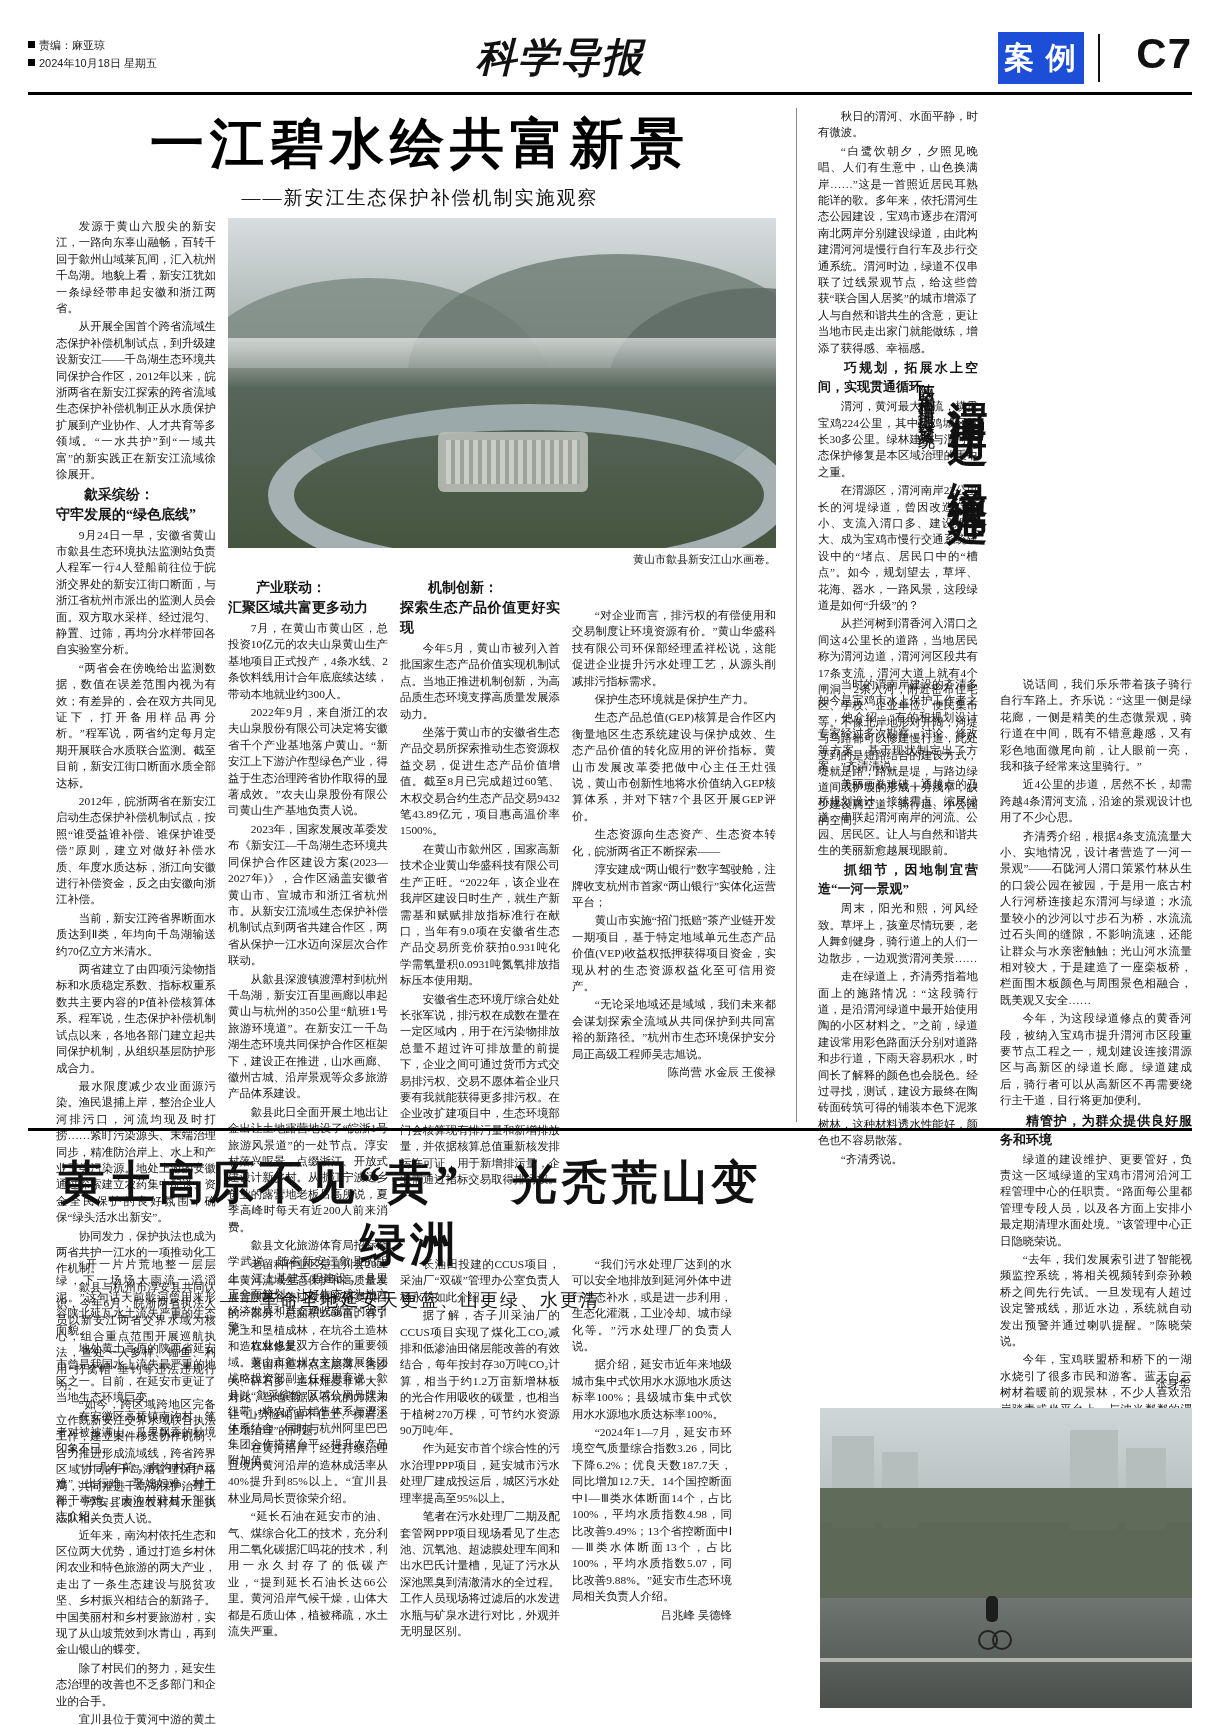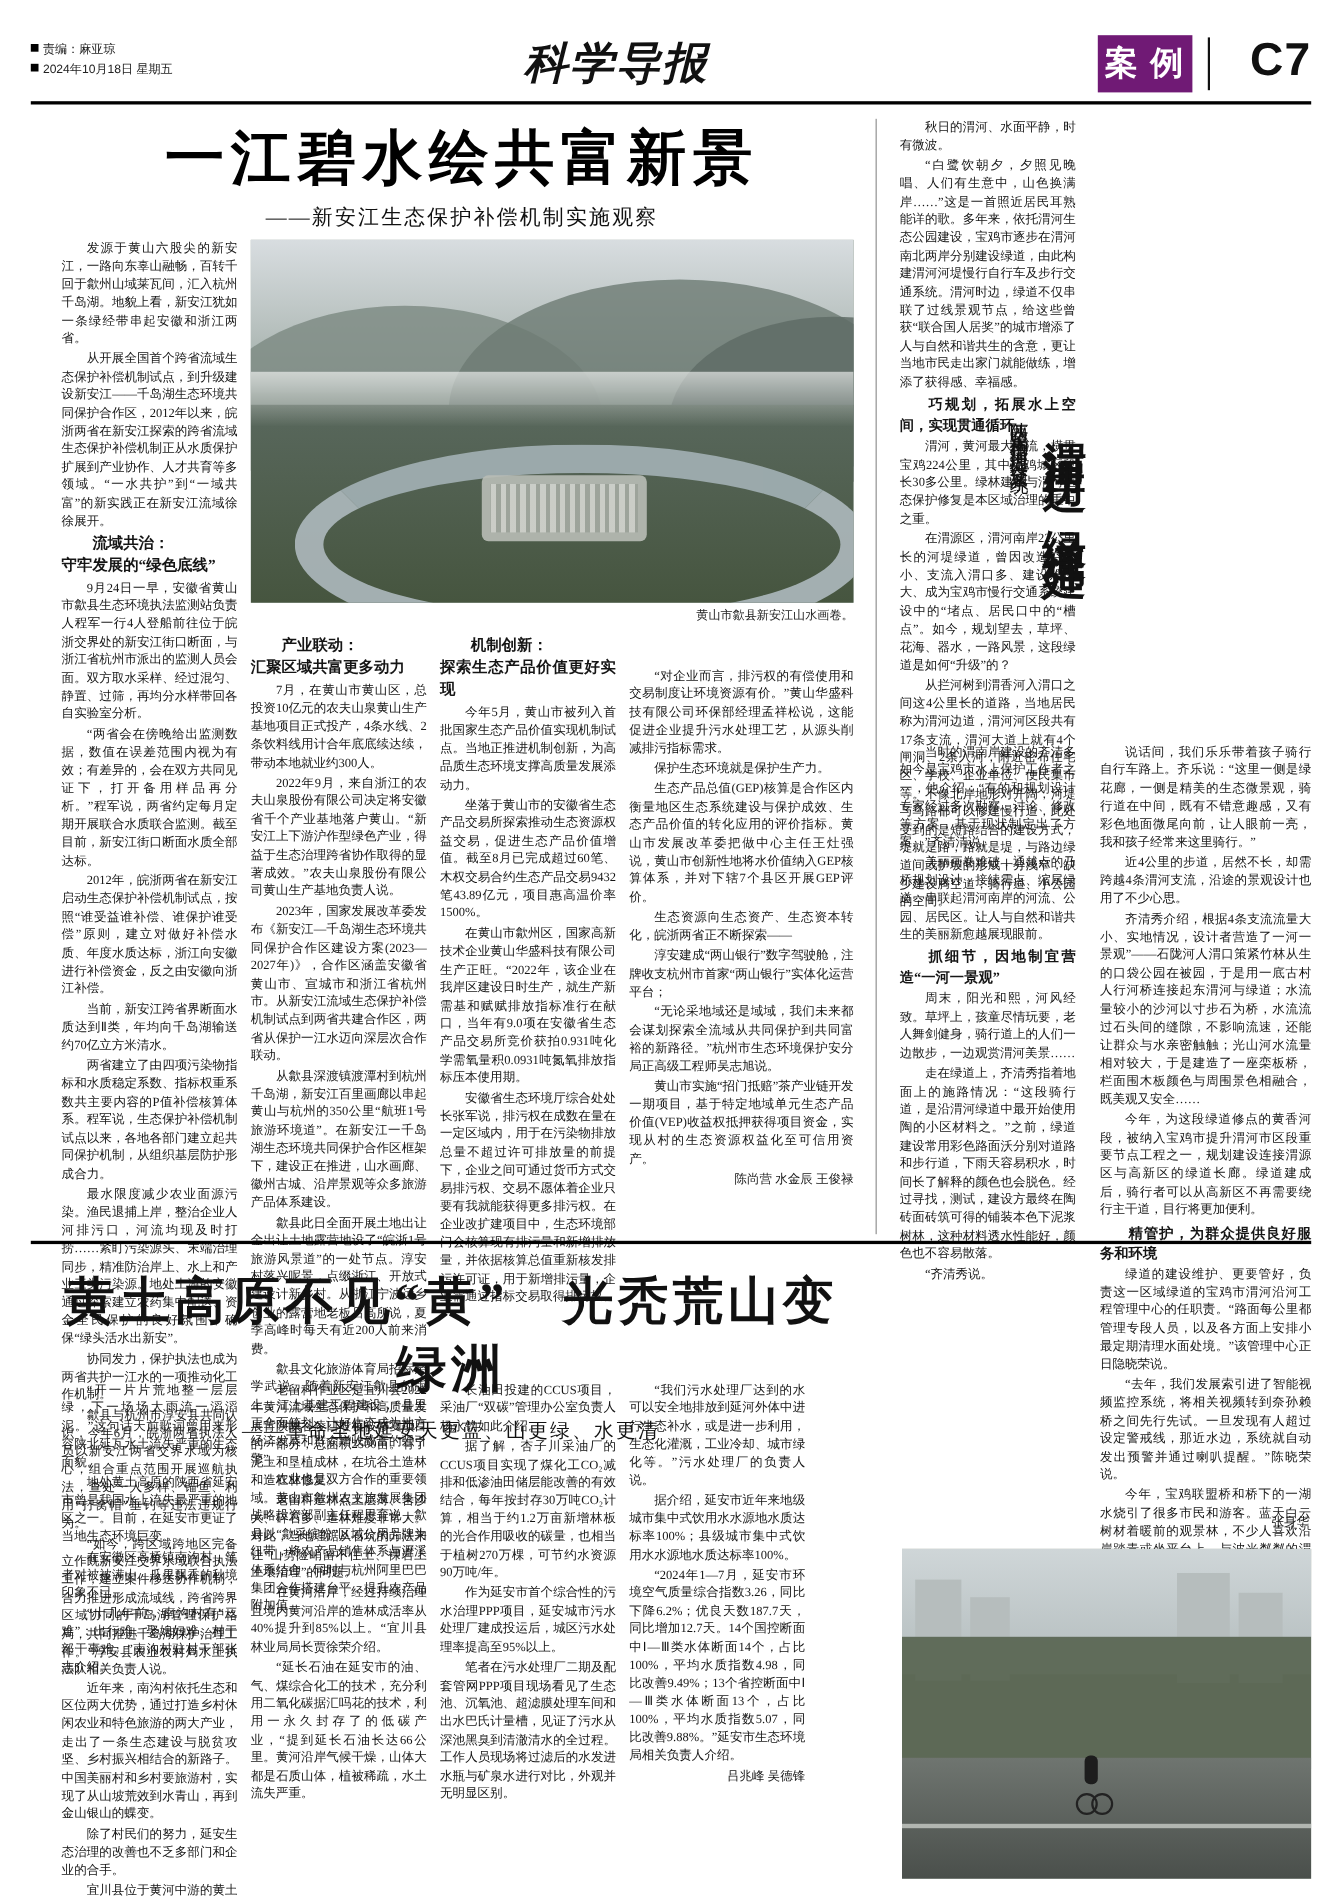--- a/index.html
+++ b/index.html
@@ -6,21 +6,21 @@
   body{width:1220px;height:1725px;font-family:"Liberation Serif",serif;color:#111;position:relative;overflow:hidden;}
   .page{position:absolute;left:0;top:0;width:1220px;height:1725px;background:#fff;}
 
   
   .masthead{position:absolute;left:28px;top:30px;width:1164px;height:62px;}
   .mh-left{position:absolute;left:0;top:6px;font-size:11px;line-height:18px;color:#222;font-family:"Liberation Sans",sans-serif;}
   .mh-left div{white-space:nowrap;}
   .mh-left .sq{display:inline-block;width:7px;height:7px;background:#000;margin-right:4px;vertical-align:1px;}
   .mh-logo{position:absolute;left:336px;top:0px;width:280px;text-align:center;}
   .mh-logo .t{font-family:"Liberation Serif",serif;font-weight:bold;font-size:40px;letter-spacing:2px;color:#111;font-style:italic;text-align:right;}
-  .mh-case{position:absolute;right:108px;top:2px;width:86px;height:52px;background:#701a75;color:#fff;text-align:center;}
+  .mh-case{position:absolute;right:108px;top:2px;width:86px;height:52px;background:#1d4ed8;color:#fff;text-align:center;}
   .mh-case span{display:block;font-size:30px;font-weight:bold;line-height:52px;letter-spacing:2px;font-family:"Liberation Serif",serif;}
   .mh-div{position:absolute;right:92px;top:4px;width:2px;height:48px;background:#111;}
   .mh-page{position:absolute;right:0px;top:0px;font-size:42px;font-weight:bold;font-family:"Liberation Sans",sans-serif;letter-spacing:1px;margin-left:29px;}
   .rule{position:absolute;background:#000;}
 
   
   .h1wrap{position:absolute;left:60px;top:108px;width:720px;text-align:center;}
   .h1{font-size:54px;font-weight:bold;letter-spacing:6px;font-family:"Liberation Serif",serif;color:#000;}
   .h1sub{margin-top:4px;font-size:19px;letter-spacing:2px;color:#111;}
 
@@ -106,21 +106,21 @@
     <div class="land"></div>
     <div class="river"></div>
     <div class="town"></div>
     <div class="fog"></div>
   </div>
   <div class="cap">黄山市歙县新安江山水画卷。</div>
 
   <div class="col" style="left:56px;top:218px;width:160px;">
     <p>发源于黄山六股尖的新安江，一路向东辜山融畅，百转千回于歙州山域莱瓦间，汇入杭州千岛湖。地貌上看，新安江犹如一条绿经带串起安徽和浙江两省。</p>
     <p>从开展全国首个跨省流域生态保护补偿机制试点，到升级建设新安江——千岛湖生态环境共同保护合作区，2012年以来，皖浙两省在新安江探索的跨省流域生态保护补偿机制正从水质保护扩展到产业协作、人才共育等多领域。“一水共护”到“一域共富”的新实践正在新安江流域徐徐展开。</p>
-    <p class="sect" style="white-space:pre-line;">流域共治：
+    <p class="sect" style="white-space:pre-line;">歙采缤纷：
 守牢发展的“绿色底线”</p>
     <p>9月24日一早，安徽省黄山市歙县生态环境执法监测站负责人程军一行4人登船前往位于皖浙交界处的新安江街口断面，与浙江省杭州市派出的监测人员会面。双方取水采样、经过混匀、静置、过筛，再均分水样带回各自实验室分析。</p>
     <p>“两省会在傍晚给出监测数据，数值在误差范围内视为有效；有差异的，会在双方共同见证下，打开备用样品再分析。”程军说，两省约定每月定期开展联合水质联合监测。截至目前，新安江街口断面水质全部达标。</p>
     <p>2012年，皖浙两省在新安江启动生态保护补偿机制试点，按照“谁受益谁补偿、谁保护谁受偿”原则，建立对做好补偿水质、年度水质达标，浙江向安徽进行补偿资金，反之由安徽向浙江补偿。</p>
     <p>当前，新安江跨省界断面水质达到Ⅱ类，年均向千岛湖输送约70亿立方米清水。</p>
     <p>两省建立了由四项污染物指标和水质稳定系数、指标权重系数共主要内容的P值补偿核算体系。程军说，生态保护补偿机制试点以来，各地各部门建立起共同保护机制，从组织基层防护形成合力。</p>
     <p>最水限度减少农业面源污染。渔民退捕上岸，整治企业人河排污口，河流均现及时打捞……紧盯污染源头、末端治理同步，精准防治岸上、水上和产业三类污染源。地处上游的安徽通过探索建立农药集中配送、资金全民保护的良好氛围，确保“绿头活水出新安”。</p>
     <p>协同发力，保护执法也成为两省共护一江水的一项推动化工作机制。</p>
     <p>歙县与杭州市淳安县共同认识，今年6月，皖浙两省执法人员以新安江两省交界水域为核心，组合重点范围开展巡航执法，查处一人多样、锚鱼、利用“打窝帽”垂钓等违法违规行为。</p>
     <p>“如今，跨区域跨地区完备立作既新安江交界水域联合执法工作，建立案件移送协作机制，合力推进形成流域线，跨省跨界区域协同的千岛湖管理保护格局，共同推进千岛湖保护治理工作。”淳安县农业农村局水上执法队相关负责人说。</p>
@@ -147,22 +147,22 @@
     <p>在黄山市歙州区，国家高新技术企业黄山华盛科技有限公司生产正旺。“2022年，该企业在我岸区建设日时生产，就生产新需基和赋赋排放指标准行在献口，当年有9.0项在安徽省生态产品交易所竞价获拍0.931吨化学需氧量积0.0931吨氮氧排放指标压本使用期。</p>
     <p>安徽省生态环境厅综合处处长张军说，排污权在成数在量在一定区域内，用于在污染物排放总量不超过许可排放量的前提下，企业之间可通过货币方式交易排污权、交易不愿体着企业只要有我就能获得更多排污权。在企业改扩建项目中，生态环境部门会核算现有排污量和新增排放量，并依据核算总值重新核发排污许可证，用于新增排污量，企业需通过指标交易取得排污权。</p>
   </div>
 
   <div class="col" style="left:572px;top:607px;width:204px;">
     <p>“对企业而言，排污权的有偿使用和交易制度让环境资源有价。”黄山华盛科技有限公司环保部经理孟祥松说，这能促进企业提升污水处理工艺，从源头削减排污指标需求。</p>
     <p>保护生态环境就是保护生产力。</p>
     <p>生态产品总值(GEP)核算是合作区内衡量地区生态系统建设与保护成效、生态产品价值的转化应用的评价指标。黄山市发展改革委把做中心主任王灶强说，黄山市创新性地将水价值纳入GEP核算体系，并对下辖7个县区开展GEP评价。</p>
     <p>生态资源向生态资产、生态资本转化，皖浙两省正不断探索——</p>
     <p>淳安建成“两山银行”数字驾驶舱，注牌收支杭州市首家“两山银行”实体化运营平台；</p>
+    <p>黄山市实施“招门抵赔”茶产业链开发一期项目，基于特定地域单元生态产品价值(VEP)收益权抵押获得项目资金，实现从村的生态资源权益化至可信用资产。</p>
     <p>“无论采地域还是域域，我们未来都会谋划探索全流域从共同保护到共同富裕的新路径。”杭州市生态环境保护安分局正高级工程师吴志旭说。</p>
-    <p>黄山市实施“招门抵赔”茶产业链开发一期项目，基于特定地域单元生态产品价值(VEP)收益权抵押获得项目资金，实现从村的生态资源权益化至可信用资产。</p>
     <p class="sign">陈尚营 水金辰 王俊禄</p>
   </div>
 
   <div class="rule" style="left:796px;top:108px;width:1px;height:1014px;background:#888;"></div>
 
   <div class="col" style="left:818px;top:108px;width:160px;">
     <p>秋日的渭河、水面平静，时有微波。</p>
     <p>“白鹭饮朝夕，夕照见晚唱、人们有生意中，山色换满岸……”这是一首照近居民耳熟能详的歌。多年来，依托渭河生态公园建设，宝鸡市逐步在渭河南北两岸分别建设绿道，由此构建渭河河堤慢行自行车及步行交通系统。渭河时边，绿道不仅串联了过线景观节点，给这些曾获“联合国人居奖”的城市增添了人与自然和谐共生的含意，更让当地市民走出家门就能做练，增添了获得感、幸福感。</p>
     <p class="sect2">巧规划，拓展水上空间，实现贯通循环</p>
     <p>渭河，黄河最大支流，横贯宝鸡224公里，其中宝鸡城区段长30多公里。绿林建设与渭河生态保护修复是本区域治理的重中之重。</p>

